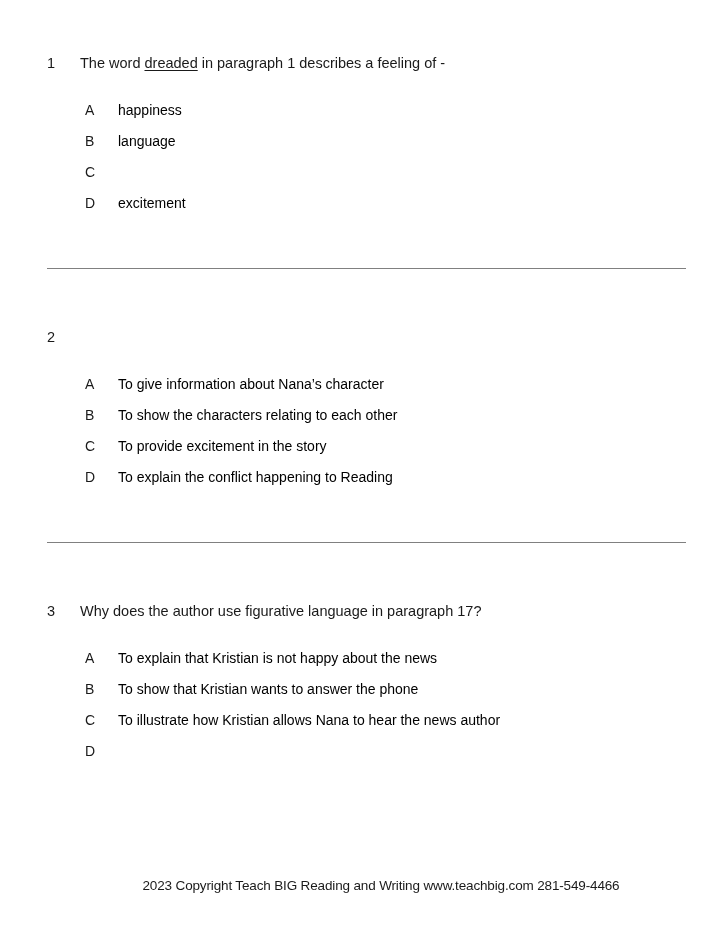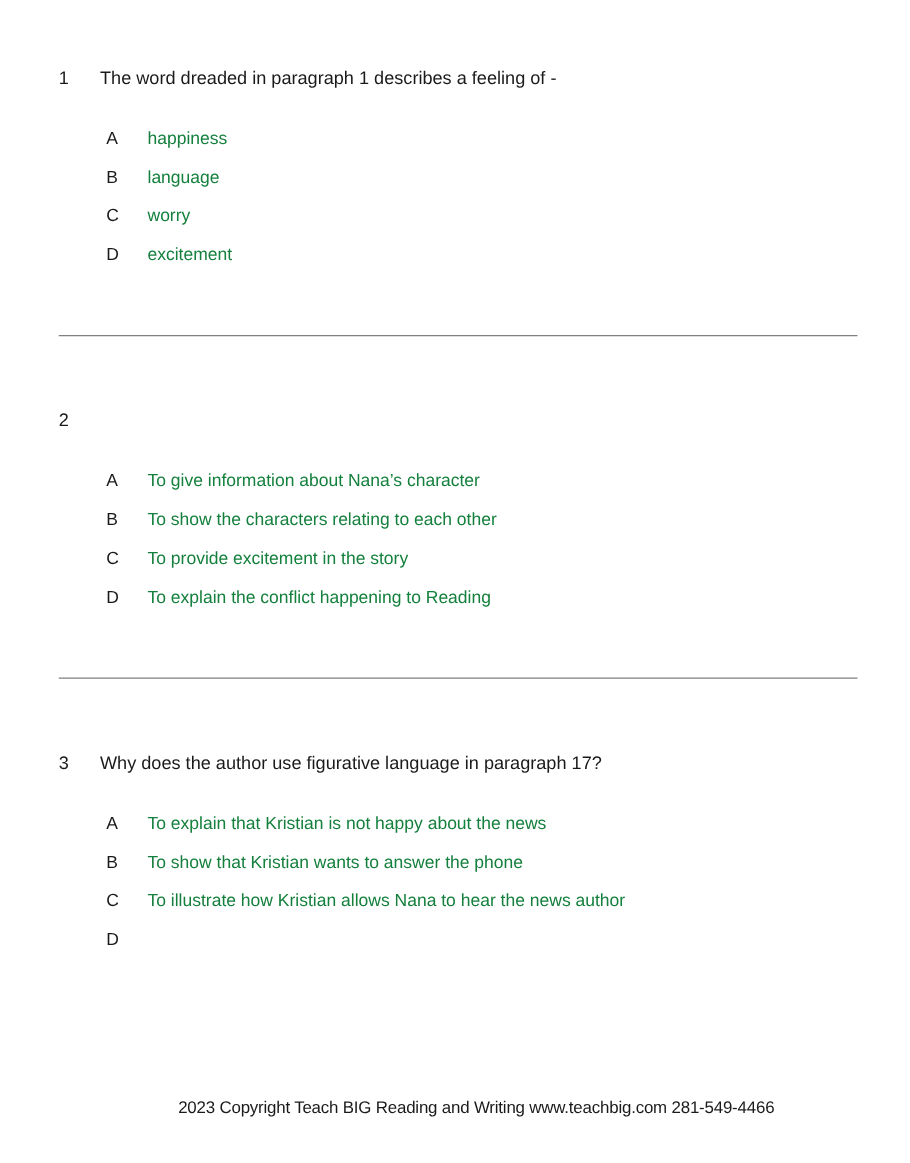--- a/index.html
+++ b/index.html
@@ -52,20 +52,21 @@
     color: #1a1a1a;
   }
   .stem-text {
     flex: 1 1 auto;
     font-size: 14.5px;
     line-height: 22px;
     color: #1a1a1a;
     white-space: pre-wrap;
   }
   .stem-text .u {
+    text-decoration: underline;
     text-underline-offset: 2px;
   }
 
   
   .options {
     margin-top: 26px;
     padding-left: 85px;
   }
   .option-row {
     display: flex;
@@ -76,21 +77,21 @@
     flex: 0 0 auto;
     width: 33px;
     font-size: 14px;
     line-height: 20px;
     color: #1a1a1a;
   }
   .option-text {
     flex: 1 1 auto;
     font-size: 14px;
     line-height: 20px;
-    color: #15803d;
+    color: #000000;
   }
 
   
   .divider {
     height: 1px;
     background: #808080;
     margin-left: 47px;
     margin-right: 42px;
   }
 
@@ -128,21 +129,20 @@
         <div class="option-row">
           <div class="option-letter">A</div>
           <div class="option-text">happiness</div>
         </div>
         <div class="option-row">
           <div class="option-letter">B</div>
           <div class="option-text">language</div>
         </div>
         <div class="option-row">
           <div class="option-letter">C</div>
-          <div class="option-text">worry</div>
         </div>
         <div class="option-row">
           <div class="option-letter">D</div>
           <div class="option-text">excitement</div>
         </div>
       </div>
     </div>
 
     <div class="gap-before-divider"></div>
     <div class="divider"></div>

